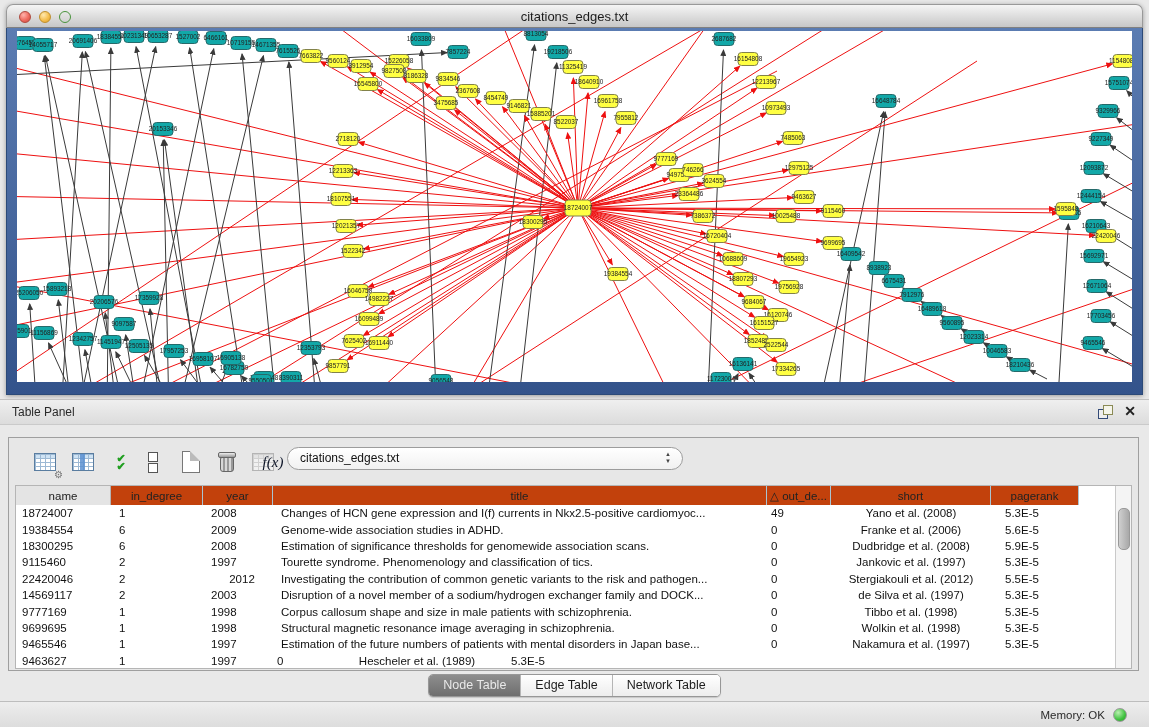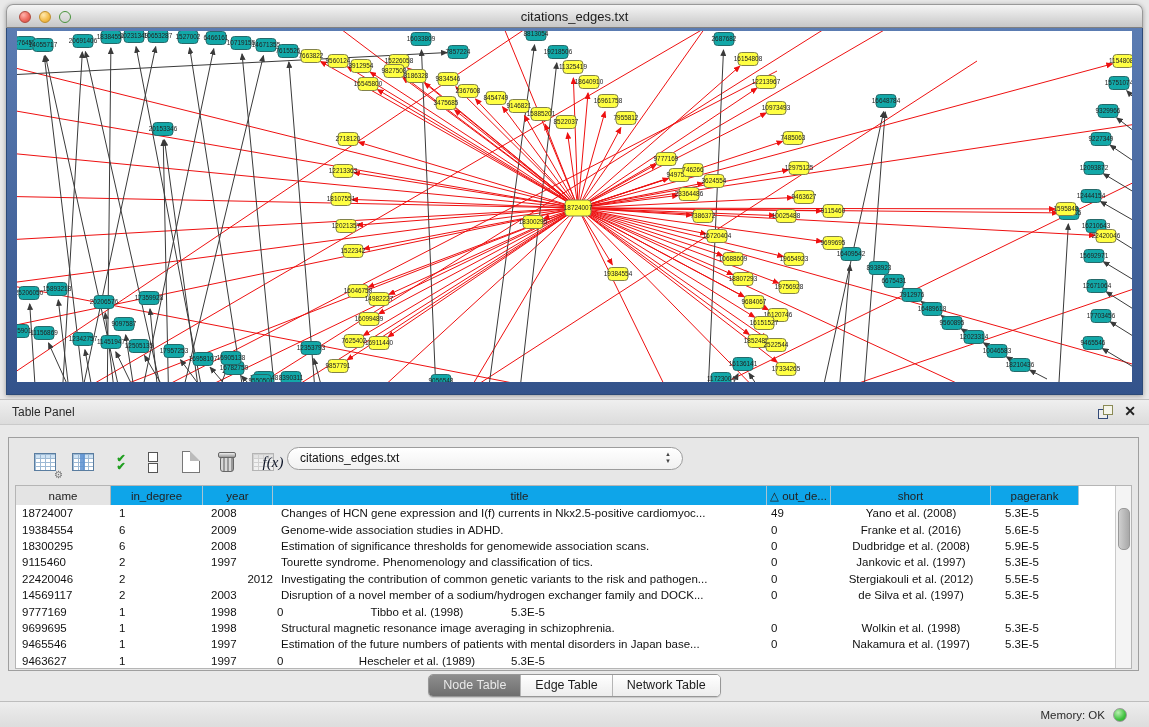--- a/index.html
+++ b/index.html
@@ -59,21 +59,21 @@
   .disabled-table{opacity:.45;filter:grayscale(1);}
   .dropdown{position:absolute;left:278px;top:9px;width:396px;height:23px;box-sizing:border-box;
     border:1px solid #9c9c9c;border-radius:12px;background:linear-gradient(#fff,#f1f1f1);
     font-size:12px;color:#111;line-height:21px;padding:0 26px 0 12px;cursor:pointer;}
   .dd-spin{position:absolute;right:11px;top:3px;font-size:6px;line-height:7px;color:#444;text-align:center;}
 
   .tp-table{position:absolute;left:6px;right:6px;top:47px;bottom:1px;background:#fff;
     border:1px solid #b5b5b5;box-sizing:border-box;overflow:hidden;}
   .thead{display:flex;height:19px;border-bottom:1px solid #a8a8a8;background:#cde9f6;font-size:11.5px;color:#222;}
   .th{box-sizing:border-box;border-right:1px solid #a9c4d2;display:flex;align-items:center;justify-content:center;
-    background:#0ea5e9;cursor:pointer;white-space:nowrap;overflow:hidden;}
+    background:#c2410c;cursor:pointer;white-space:nowrap;overflow:hidden;}
   .th.gray{background:#e4e4e4;border-right:1px solid #b5b5b5;}
   .th.filler{background:#fff;border-right:none;flex:1;cursor:default;}
   .tbody{position:absolute;left:0;right:15px;top:19px;bottom:0;background:#fff;}
   .tr{display:flex;height:16.4px;font-size:11.5px;color:#111;align-items:center;cursor:default;}
   .td{box-sizing:border-box;white-space:nowrap;overflow:hidden;}
   .vscroll{position:absolute;right:0;top:0;bottom:0;width:15px;background:#f4f4f4;border-left:1px solid #c9c9c9;}
   .vthumb{position:absolute;left:2px;top:22px;width:10px;height:40px;border-radius:5px;
     background:linear-gradient(90deg,#cfcfcf,#a8a8a8);border:1px solid #999;}
 
   
@@ -830,21 +830,21 @@
             <div class="td" style="width: 64px; text-align: left; padding-left: 4px;">49</div>
             <div class="td" style="width: 160px; text-align: center; padding-left: 0px;">Yano et al. (2008)</div>
             <div class="td" style="width: 88px; text-align: left; padding-left: 14px;">5.3E-5</div>
           </div>
           <div class="tr">
             <div class="td" style="width: 95px; text-align: left; padding-left: 6px;">19384554</div>
             <div class="td" style="width: 92px; text-align: left; padding-left: 8px;">6</div>
             <div class="td" style="width: 70px; text-align: left; padding-left: 8px;">2009</div>
             <div class="td" style="width: 494px; text-align: left; padding-left: 8px;">Genome-wide association studies in ADHD.</div>
             <div class="td" style="width: 64px; text-align: left; padding-left: 4px;">0</div>
-            <div class="td" style="width: 160px; text-align: center; padding-left: 0px;">Franke et al. (2016)</div>
+            <div class="td" style="width: 160px; text-align: center; padding-left: 0px;">Franke et al. (2006)</div>
             <div class="td" style="width: 88px; text-align: left; padding-left: 14px;">5.6E-5</div>
           </div>
           <div class="tr">
             <div class="td" style="width: 95px; text-align: left; padding-left: 6px;">18300295</div>
             <div class="td" style="width: 92px; text-align: left; padding-left: 8px;">6</div>
             <div class="td" style="width: 70px; text-align: left; padding-left: 8px;">2008</div>
             <div class="td" style="width: 494px; text-align: left; padding-left: 8px;">Estimation of significance thresholds for genomewide association scans.</div>
             <div class="td" style="width: 64px; text-align: left; padding-left: 4px;">0</div>
             <div class="td" style="width: 160px; text-align: center; padding-left: 0px;">Dudbridge et al. (2008)</div>
             <div class="td" style="width: 88px; text-align: left; padding-left: 14px;">5.9E-5</div>
@@ -854,39 +854,40 @@
             <div class="td" style="width: 92px; text-align: left; padding-left: 8px;">2</div>
             <div class="td" style="width: 70px; text-align: left; padding-left: 8px;">1997</div>
             <div class="td" style="width: 494px; text-align: left; padding-left: 8px;">Tourette syndrome. Phenomenology and classification of tics.</div>
             <div class="td" style="width: 64px; text-align: left; padding-left: 4px;">0</div>
             <div class="td" style="width: 160px; text-align: center; padding-left: 0px;">Jankovic et al. (1997)</div>
             <div class="td" style="width: 88px; text-align: left; padding-left: 14px;">5.3E-5</div>
           </div>
           <div class="tr">
             <div class="td" style="width: 95px; text-align: left; padding-left: 6px;">22420046</div>
             <div class="td" style="width: 92px; text-align: left; padding-left: 8px;">2</div>
-            <div class="td" style="width: 70px; text-align: right; padding-left: 8px;">2012</div>
+            <div class="td" style="width: 70px; text-align: center; padding-left: 8px;">2012</div>
             <div class="td" style="width: 494px; text-align: left; padding-left: 8px;">Investigating the contribution of common genetic variants to the risk and pathogen...</div>
             <div class="td" style="width: 64px; text-align: left; padding-left: 4px;">0</div>
             <div class="td" style="width: 160px; text-align: center; padding-left: 0px;">Stergiakouli et al. (2012)</div>
             <div class="td" style="width: 88px; text-align: left; padding-left: 14px;">5.5E-5</div>
           </div>
           <div class="tr">
             <div class="td" style="width: 95px; text-align: left; padding-left: 6px;">14569117</div>
             <div class="td" style="width: 92px; text-align: left; padding-left: 8px;">2</div>
             <div class="td" style="width: 70px; text-align: left; padding-left: 8px;">2003</div>
             <div class="td" style="width: 494px; text-align: left; padding-left: 8px;">Disruption of a novel member of a sodium/hydrogen exchanger family and DOCK...</div>
             <div class="td" style="width: 64px; text-align: left; padding-left: 4px;">0</div>
             <div class="td" style="width: 160px; text-align: center; padding-left: 0px;">de Silva et al. (1997)</div>
             <div class="td" style="width: 88px; text-align: left; padding-left: 14px;">5.3E-5</div>
           </div>
           <div class="tr">
             <div class="td" style="width: 95px; text-align: left; padding-left: 6px;">9777169</div>
             <div class="td" style="width: 92px; text-align: left; padding-left: 8px;">1</div>
             <div class="td" style="width: 70px; text-align: left; padding-left: 8px;">1998</div>
+            <div class="td" style="width: 494px; text-align: left; padding-left: 8px;">Corpus callosum shape and size in male patients with schizophrenia.</div>
             <div class="td" style="width: 64px; text-align: left; padding-left: 4px;">0</div>
             <div class="td" style="width: 160px; text-align: center; padding-left: 0px;">Tibbo et al. (1998)</div>
             <div class="td" style="width: 88px; text-align: left; padding-left: 14px;">5.3E-5</div>
           </div>
           <div class="tr">
             <div class="td" style="width: 95px; text-align: left; padding-left: 6px;">9699695</div>
             <div class="td" style="width: 92px; text-align: left; padding-left: 8px;">1</div>
             <div class="td" style="width: 70px; text-align: left; padding-left: 8px;">1998</div>
             <div class="td" style="width: 494px; text-align: left; padding-left: 8px;">Structural magnetic resonance image averaging in schizophrenia.</div>
             <div class="td" style="width: 64px; text-align: left; padding-left: 4px;">0</div>

